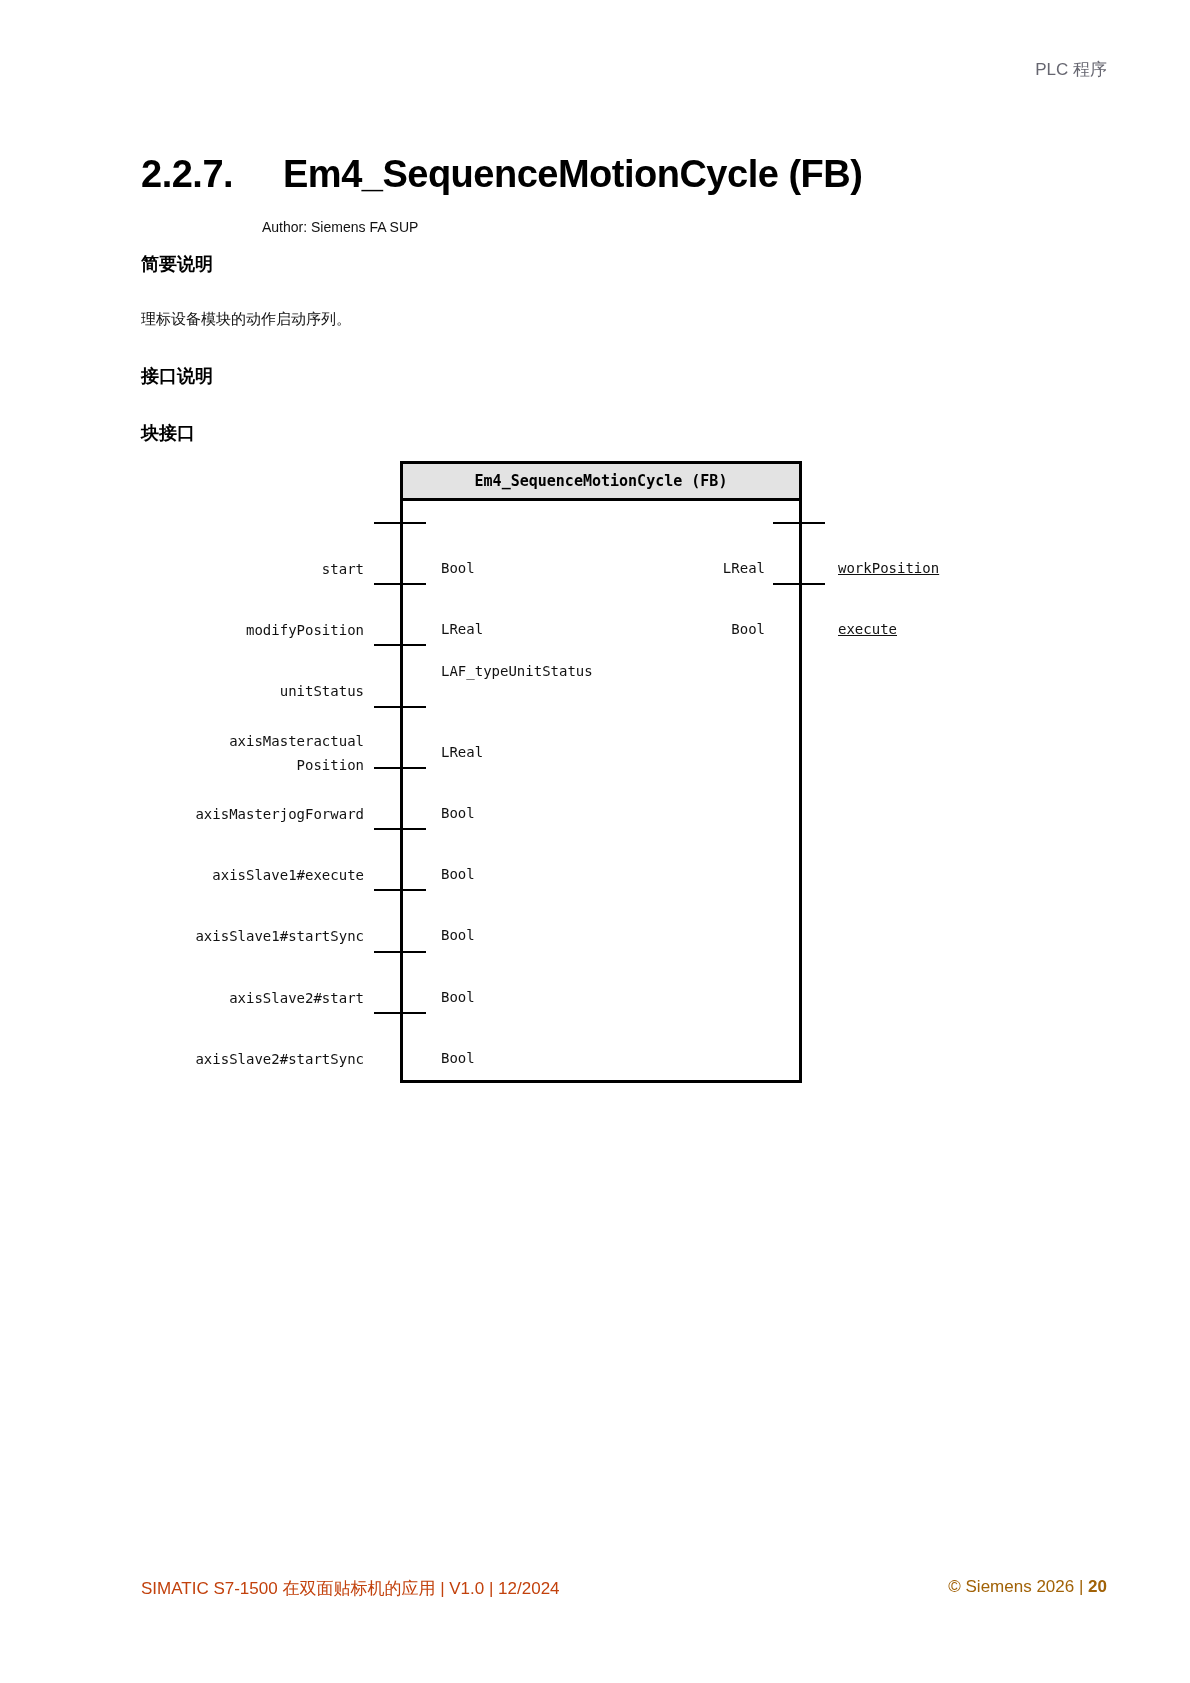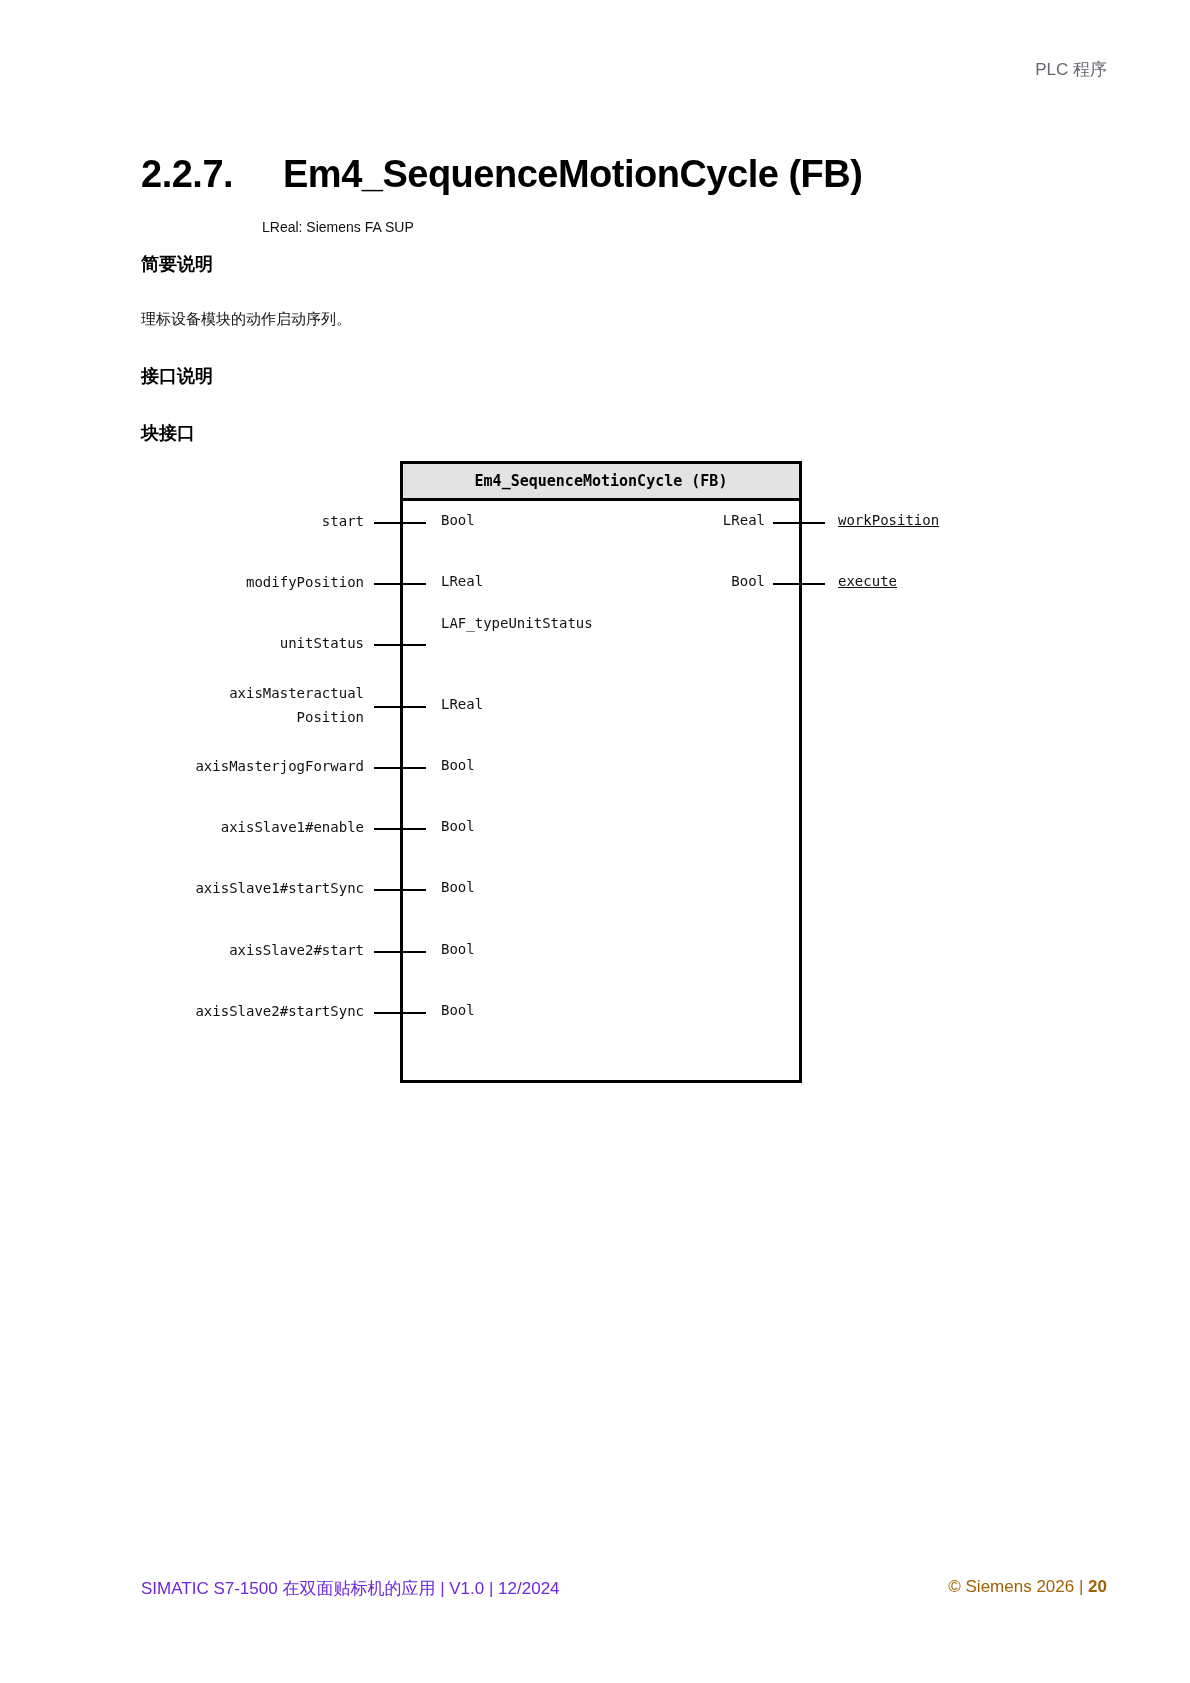--- a/index.html
+++ b/index.html
@@ -39,45 +39,45 @@
   }
   .fb-head {
     position: absolute; left: 0; top: 0; right: 0; height: 34px;
     background: #e3e3e3; border-bottom: 3px solid #000;
     text-align: center; line-height: 34px;
     font-family: "DejaVu Sans Mono", "Liberation Mono", monospace;
     font-size: 15px; font-weight: bold;
   }
   .mono {
     font-family: "DejaVu Sans Mono", "Liberation Mono", monospace;
-    font-size: 14px; color: #111; white-space: nowrap;
+    font-size: 14px; color: #111; white-space: nowrap; margin-top: 48px;
   }
   .pin-name { text-align: right; width: 260px; left: 104px; line-height: 24px; }
   .pin-line { height: 1.5px; background: #000; }
   .in-type { left: 441px; }
   .out-type { text-align: right; width: 120px; left: 645px; }
   .out-name { left: 838px; text-decoration: underline; }
   .footer-left {
-    left: 141px; top: 1577px; font-size: 17px; color: #6d28d9;
+    left: 141px; top: 1577px; font-size: 17px; color: #c2410c;
     font-family: "Liberation Sans", "DejaVu Sans", sans-serif;
   }
   .footer-right {
     right: 83px; top: 1577px; font-size: 17px; color: #a16207;
     font-family: "Liberation Sans", "DejaVu Sans", sans-serif;
   }
   .footer-right b { font-weight: bold; }
 </style>
 </head>
 <body>
 
 <div class="abs header-right">PLC 程序</div>
 
 <div class="abs title-num">2.2.7.</div>
 <div class="abs title-text">Em4_SequenceMotionCycle (FB)</div>
-<div class="abs author">LReal: Siemens FA SUP</div>
+<div class="abs author">Author: Siemens FA SUP</div>
 
 <div class="abs h3" style="top:252px">简要说明</div>
 <div class="abs para" style="top:310px">理标设备模块的动作启动序列。</div>
 <div class="abs h3" style="top:364px">接口说明</div>
 <div class="abs h3" style="top:421px">块接口</div>
 
 <div class="abs fb-box">
   <div class="fb-head">Em4_SequenceMotionCycle (FB)</div>
 </div>
 
@@ -95,21 +95,21 @@
 
 <div class="abs mono pin-name" style="top:681px">axisMasteractual</div>
 <div class="abs mono pin-name" style="top:705px">Position</div>
 <div class="abs pin-line" style="left:374px; top:706px; width:52px"></div>
 <div class="abs mono in-type" style="top:696px">LReal</div>
 
 <div class="abs mono pin-name" style="top:754px">axisMasterjogForward</div>
 <div class="abs pin-line" style="left:374px; top:767px; width:52px"></div>
 <div class="abs mono in-type" style="top:757px">Bool</div>
 
-<div class="abs mono pin-name" style="top:815px">axisSlave1#enable</div>
+<div class="abs mono pin-name" style="top:815px">axisSlave1#execute</div>
 <div class="abs pin-line" style="left:374px; top:828px; width:52px"></div>
 <div class="abs mono in-type" style="top:818px">Bool</div>
 
 <div class="abs mono pin-name" style="top:876px">axisSlave1#startSync</div>
 <div class="abs pin-line" style="left:374px; top:889px; width:52px"></div>
 <div class="abs mono in-type" style="top:879px">Bool</div>
 
 <div class="abs mono pin-name" style="top:938px">axisSlave2#start</div>
 <div class="abs pin-line" style="left:374px; top:951px; width:52px"></div>
 <div class="abs mono in-type" style="top:941px">Bool</div>

